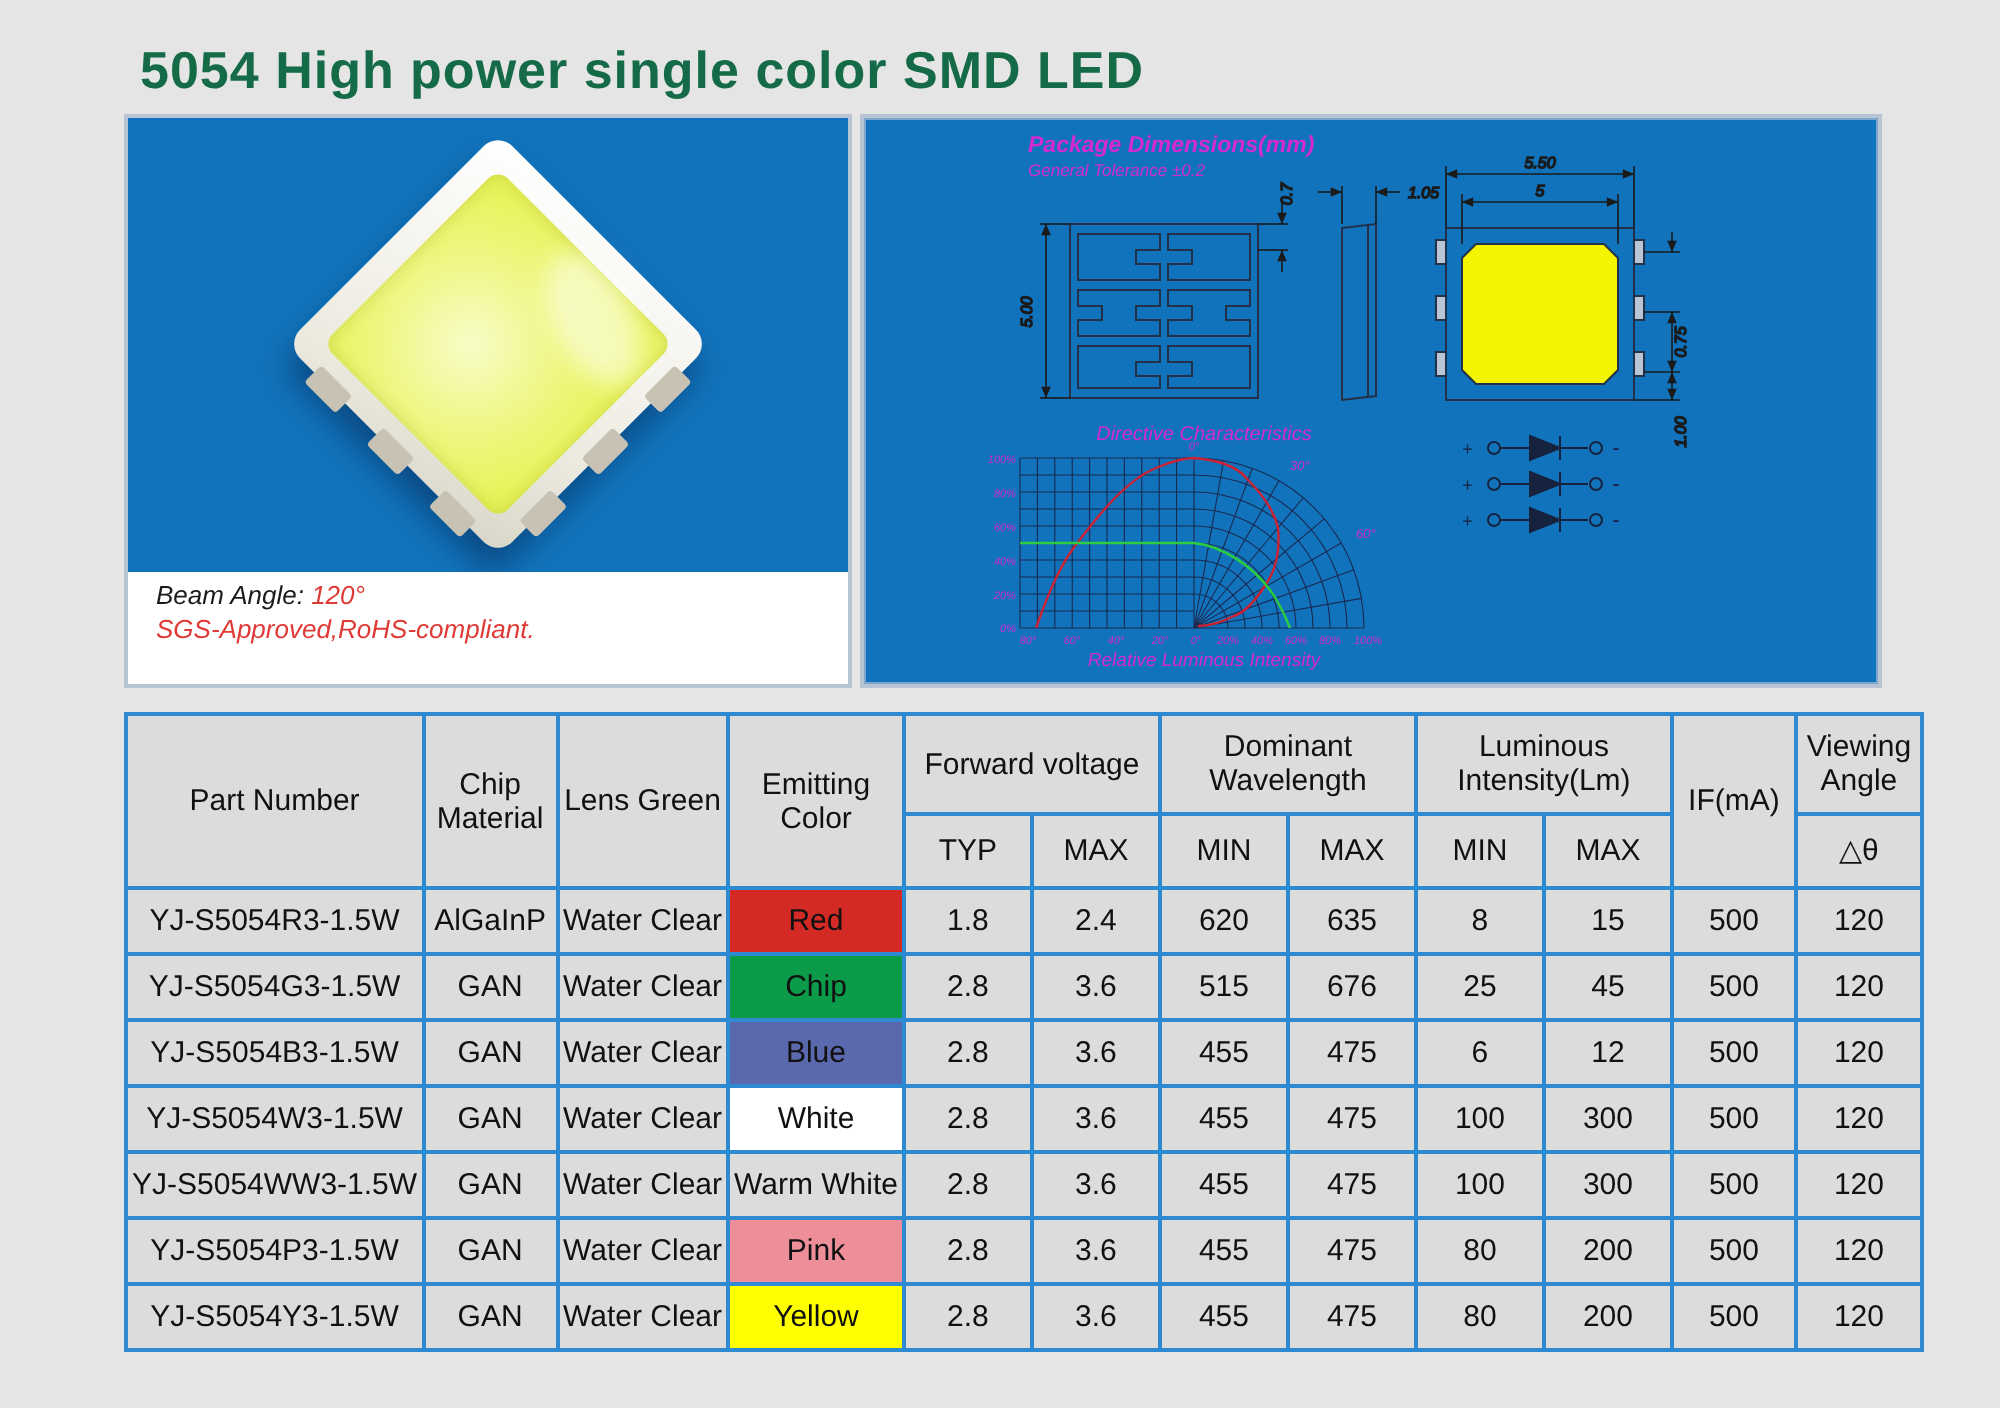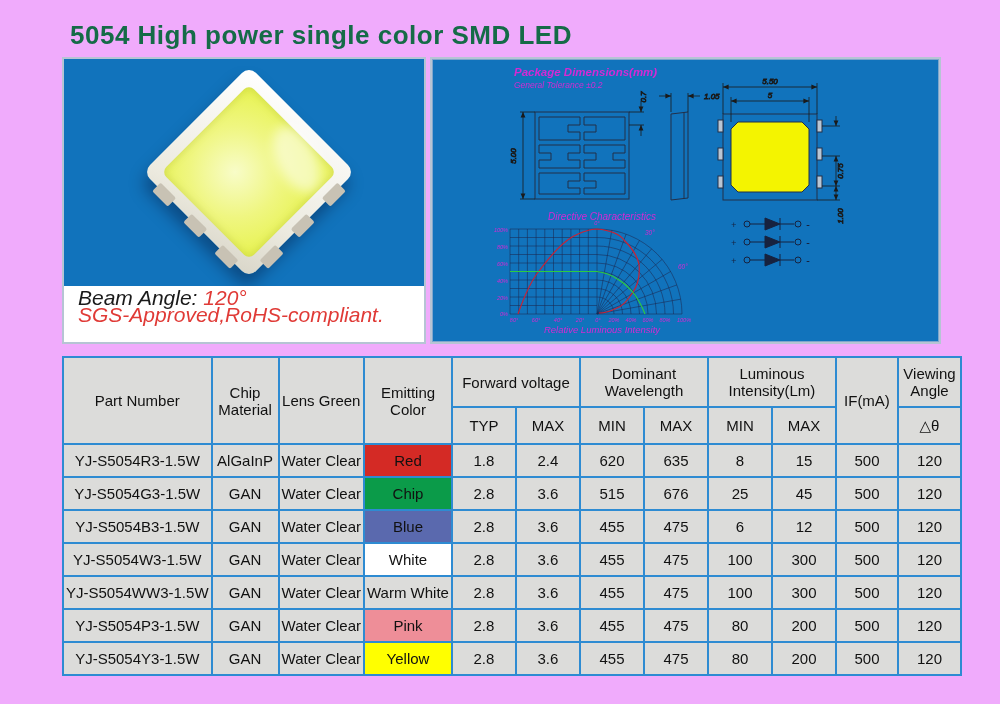--- a/index.html
+++ b/index.html
@@ -1,35 +1,35 @@
 <!DOCTYPE html>
 <html><head>
 <meta charset="utf-8">
 <style>
   html,body{margin:0;padding:0;background:#ffffff;}
-  .page{position:relative;width:1000px;height:704px;background:#f0abfc;overflow:hidden;
+  .page{position:relative;width:1000px;height:704px;background:#e5e5e5;overflow:hidden;
         font-family:"Liberation Sans", sans-serif;}
   .page-title{position:absolute;left:70px;top:20px;margin:0;font-size:26px;font-weight:bold;
         color:#156b47;letter-spacing:.5px;}
   
   .panel{position:absolute;border:2px solid #b6c4d4;box-shadow:inset 0 0 0 1px #7ea6cc;background:#1173bc;font-style:italic;}
   .photo-panel{left:62px;top:57px;width:360px;height:283px;}
   .photo-area{position:relative;width:100%;height:227px;background:#1173bc;overflow:hidden;}
   .led{position:absolute;left:110px;top:38px;width:150px;height:150px;transform:rotate(45deg);
        background:linear-gradient(160deg,#ffffff,#eceadf 70%,#d9d6c9);border-radius:10px;
        box-shadow:6px 10px 16px rgba(0,0,30,.35);}
   .phos{position:absolute;inset:13px;border-radius:7px;
        background:radial-gradient(circle at 42% 58%, #f8fcc8 0%, #eff680 45%, #e8f356 80%, #edf567 100%);
        box-shadow:inset 0 0 8px rgba(120,130,0,.25);}
   .glare{position:absolute;right:14px;top:12px;width:72px;height:40px;background:rgba(255,255,255,.55);
        border-radius:50%;filter:blur(6px);transform:rotate(18deg);}
   .tab-r{position:absolute;right:-7px;width:12px;height:22px;background:#c8c2b4;border-radius:2px;}
   .tab-b{position:absolute;bottom:-7px;height:12px;width:22px;background:#c8c2b4;border-radius:2px;}
   .caption{position:relative;height:56px;background:#ffffff;padding:4px 0 0 14px;box-sizing:border-box;
-       font-size:21px;line-height:16.5px;color:#1a1a1a;}
+       font-size:13px;line-height:16.5px;color:#1a1a1a;}
   .cap-r{color:#e03a36;}
   
   .draw-panel{left:430px;top:57px;width:507px;height:283px;}
   .draw-panel svg{display:block;width:507px;height:283px;}
   .mag{fill:#d42ad4;}
   .dimtxt{fill:#151515;font-size:8px;font-family:"Liberation Sans",sans-serif;}
   .dimline{stroke:#1a1a1a;stroke-width:.8;fill:none;}
   .outline{stroke:#233049;stroke-width:1;fill:none;}
   .gridline{stroke:#1b2950;stroke-width:.55;fill:none;}
   .tiny{font-size:5.5px;}

